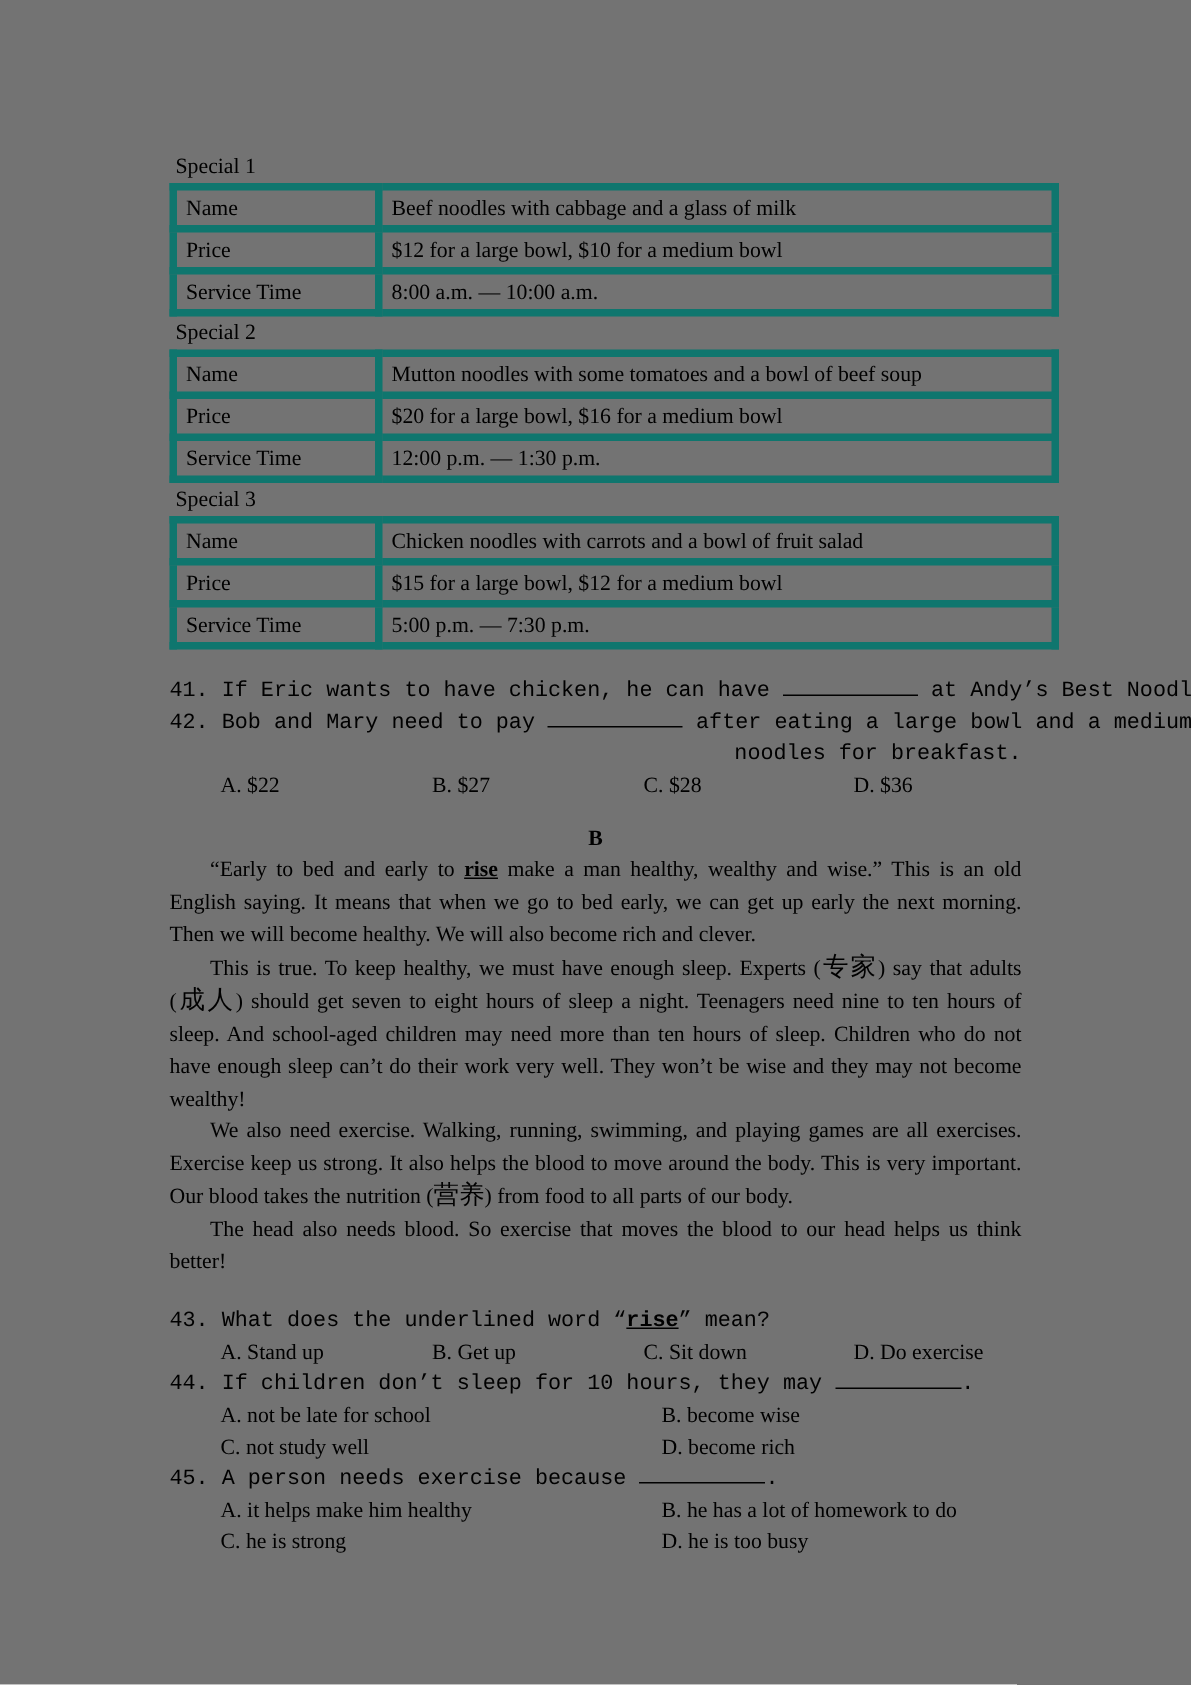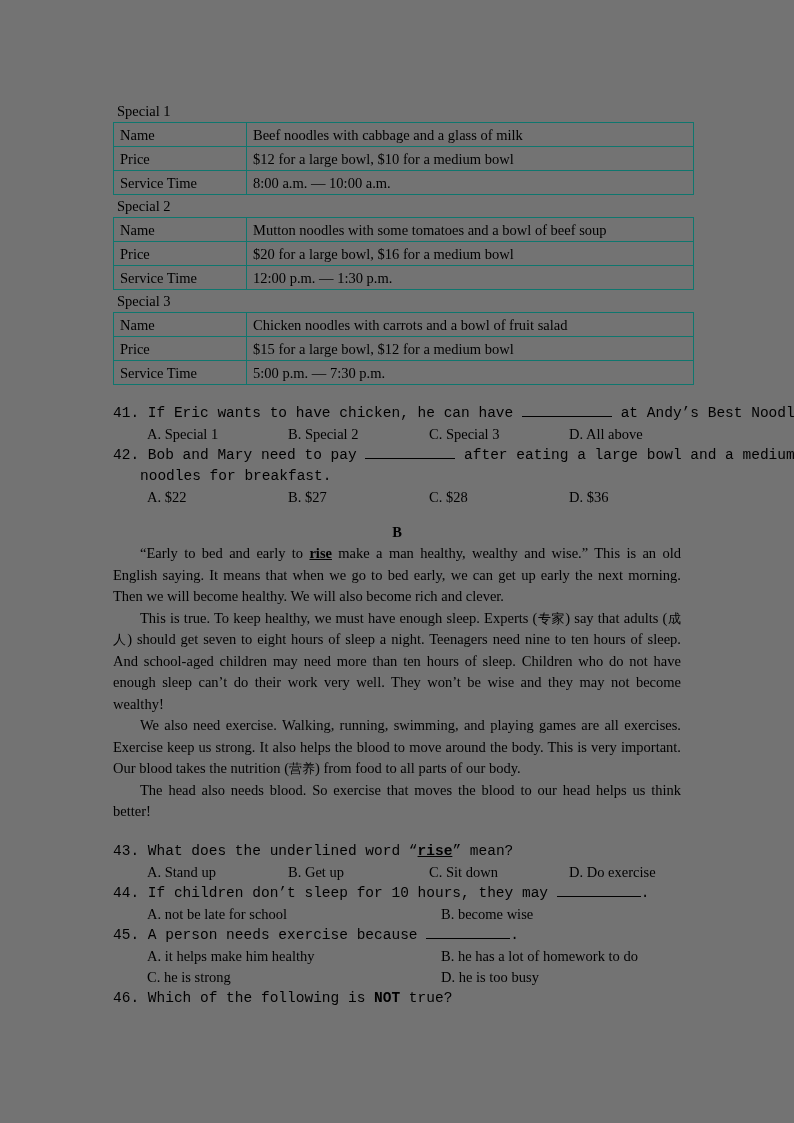--- a/index.html
+++ b/index.html
@@ -43,21 +43,21 @@
     white-space: nowrap;
   }
 
   table.menu {
     border-collapse: collapse;
     width: 568px;
     table-layout: fixed;
     margin: 0;
   }
   table.menu td {
-    border: 1px solid #0f766e;
+    border: 5px solid #0f766e;
     font-size: 14.5px;
     line-height: 16px;
     height: 21px;
     padding: 1px 0 1px 6px;
     vertical-align: middle;
     white-space: nowrap;
     overflow: hidden;
   }
   table.menu td.key { width: 126px; }
   table.menu td.val { width: 440px; font-family: Liberation Serif, serif; }
@@ -74,21 +74,21 @@
 
   .blank {
     display: inline-block;
     border-bottom: 1px solid #000;
     height: 12px;
     vertical-align: baseline;
   }
   .blank.w90 { width: 90px; }
   .blank.w84 { width: 84px; }
 
-  .indent2 { padding-left: 27px; }
+  .indent2 { padding-left: 27px; text-align: right; }
 
   
   .opts4 {
     position: relative;
     height: 21px;
     font-size: 14.5px;
     line-height: 21px;
   }
   .opts4 > span {
     position: absolute;
@@ -133,21 +133,21 @@
     text-indent: 27px;
     hyphens: none;
   }
 
   .u-bold {
     font-weight: bold;
     text-decoration: underline;
   }
   .b-only { font-weight: bold; }
 
-  .cn { font-family: "DejaVu Sans", sans-serif; font-size: 13px; }
+  .cn { font-family: "DejaVu Sans", sans-serif; font-size: 17px; }
   .spacer-14 { height: 14px; }
   .spacer-18 { height: 18px; }
 </style>
 </head>
 <body>
 
 <div class="page">
   <div class="content">
 
     <div class="special-block">
@@ -207,26 +207,20 @@
           <td class="val">5:00 p.m. — 7:30 p.m.</td>
         </tr>
       </tbody>
         </table>
     </div>
 
     <div class="spacer-18"></div>
 
     <div class="q-wrap">
       <div class="q-line"><span>41. If Eric wants to have chicken, he can have</span> <span class="blank w90"></span> <span>at Andy’s Best Noodles.</span></div>
-      <div class="opts4">
-        <span class="oa">A. Special 1</span>
-        <span class="ob">B. Special 2</span>
-        <span class="oc">C. Special 3</span>
-        <span class="od">D. All above</span>
-      </div>
     </div>
 
     <div class="q-wrap">
       <div class="q-line"><span>42. Bob and Mary need to pay</span> <span class="blank w90"></span> <span>after eating a large bowl and a medium bowl of</span></div>
       <div class="q-line indent2">noodles for breakfast.</div>
       <div class="opts4">
         <span class="oa">A. $22</span>
         <span class="ob">B. $27</span>
         <span class="oc">C. $28</span>
         <span class="od">D. $36</span>
@@ -256,32 +250,33 @@
         <span class="od">D. Do exercise</span>
       </div>
     </div>
 
     <div class="q-wrap">
       <div class="q-line"><span>44. If children don’t sleep for 10 hours, they may</span> <span class="blank w84"></span><span>.</span></div>
       <div class="opts2">
         <span class="left">A. not be late for school</span>
         <span class="right">B. become wise</span>
       </div>
+      <div class="opts2">
+        <span class="left">C. not study well</span>
+        <span class="right">D. become rich</span>
+      </div>
     </div>
 
     <div class="q-wrap">
       <div class="q-line"><span>45. A person needs exercise because</span> <span class="blank w84"></span><span>.</span></div>
       <div class="opts2">
         <span class="left">A. it helps make him healthy</span>
         <span class="right">B. he has a lot of homework to do</span>
       </div>
       <div class="opts2">
         <span class="left">C. he is strong</span>
         <span class="right">D. he is too busy</span>
       </div>
     </div>
 
-    <div class="q-wrap">
-      <div class="q-line"><span>46. Which of the following is </span><span class="b-only">NOT</span><span> true?</span></div>
-    </div>
 
   </div>
 </div>
 
 </body></html>

